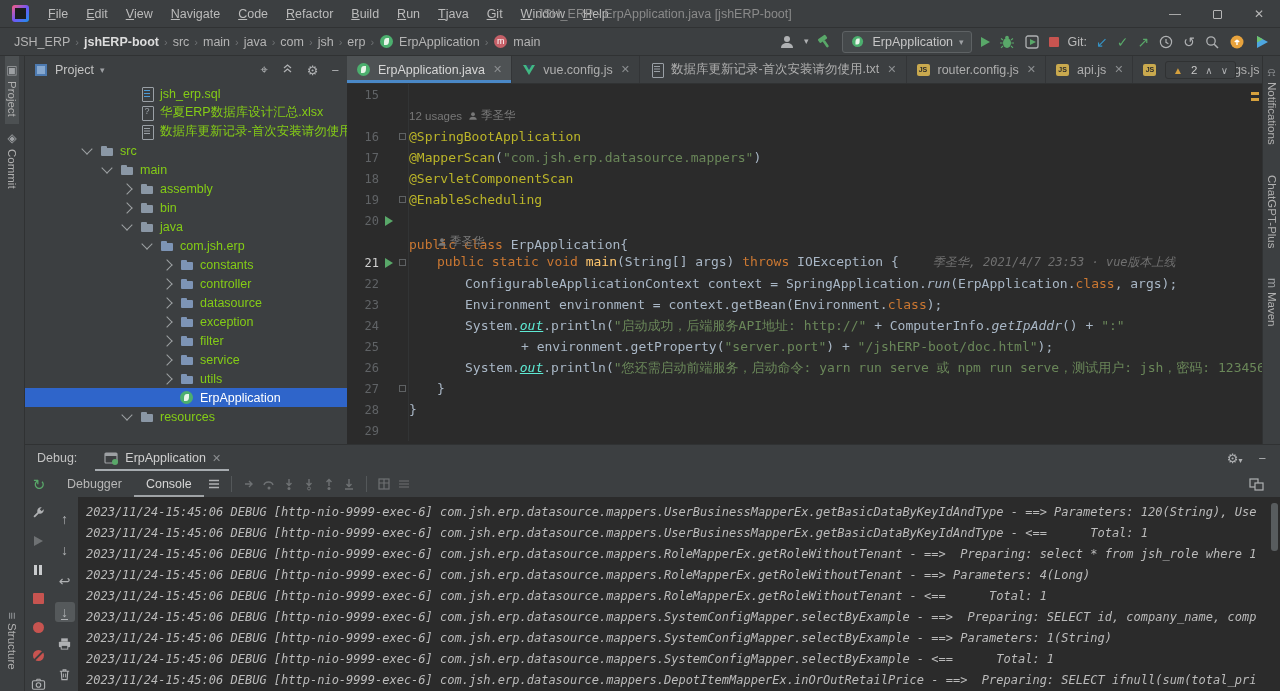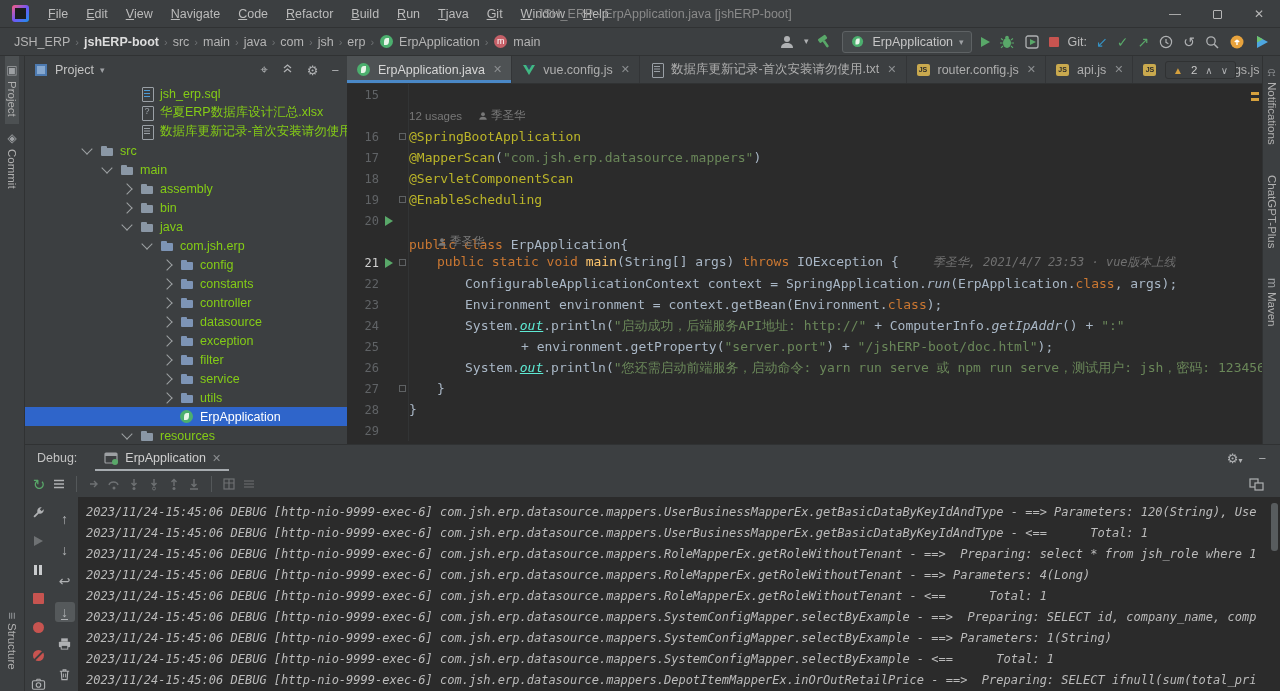--- a/index.html
+++ b/index.html
@@ -79,21 +79,21 @@
   .cl { height:21px; display:flex; align-items:center; position:relative; white-space:pre; }
   .lnum { position:absolute; left:0; width:32px; text-align:right; color:#606366; font-family:"DejaVu Sans Mono",monospace; font-size:12px; }
   .lnum.cur { color:#d0d0d0; }
   .run-ic { position:absolute; left:38px; width:0; height:0; border-left:8px solid #59A869; border-top:5px solid transparent; border-bottom:5px solid transparent; }
   .fold-ic { position:absolute; left:52px; width:7px; height:7px; border:1px solid #5e6163; }
   .ctext { position:absolute; left:62px; font-family:"DejaVu Sans Mono","Liberation Mono",monospace; }
   .c-def { color:#a9b7c6; } .c-kw { color:#cc7832; } .c-ann { color:#bbb529; }
   .c-str { color:#6a8759; } .c-meth { color:#ffc66d; }
   .c-field { color:#5eead4; font-style:italic;text-decoration:underline; } .c-static { color:#a9b7c6; font-style:italic; }
   .c-blame { color:#707070; font-style:italic; margin-left:26px; font-size:12px; }
-  .c-inlay { color:#787878; font-size:11.5px; font-family:"Liberation Sans",sans-serif; display:flex; gap:16px; align-items:center; }
+  .c-inlay { color:#787878; font-size:11.5px; font-family:"Liberation Sans",sans-serif; display:flex; gap:6px; align-items:center; }
   .gutter-line { position:absolute; left:61px; top:0; bottom:0; width:1px; background:#323435; }
   #inspection { position:absolute; top:5px; right:26px; display:flex; align-items:center; gap:8px; background:#3c3f41; border:1px solid #303233; border-radius:3px; padding:2px 7px; font-size:11.5px; }
   .warn-tri { color:#d6a13d; font-size:10px; }
   #insp-count { color:#c9c9c9; }
   .insp-chev { color:#afb1b3; font-size:10px; }
   .stripe-mark { position:absolute; right:3px; width:8px; height:3px; background:#d6a13d; }
 
   
   #debug-panel { position:absolute; left:25px; top:444px; width:1255px; height:247px; background:#3c3f41; border-top:1px solid #303233; }
   #debug-row1 { height:26px; display:flex; align-items:center; padding-left:12px; }
@@ -374,25 +374,20 @@
         <span>java</span>
       </div>
       <div class="trow" style="padding-left: 118px;">
         <span class="chev exp" style="margin-right: 8px;"></span>
         <span class="ic ic-package" style="margin-right: 5px;"></span>
         <span>com.jsh.erp</span>
       </div>
       <div class="trow" style="padding-left: 138px;">
         <span class="chev col" style="margin-right: 8px;"></span>
         <span class="ic ic-package" style="margin-right: 5px;"></span>
-        <span>config</span>
-      </div>
-      <div class="trow" style="padding-left: 138px;">
-        <span class="chev col" style="margin-right: 8px;"></span>
-        <span class="ic ic-package" style="margin-right: 5px;"></span>
         <span>constants</span>
       </div>
       <div class="trow" style="padding-left: 138px;">
         <span class="chev col" style="margin-right: 8px;"></span>
         <span class="ic ic-package" style="margin-right: 5px;"></span>
         <span>controller</span>
       </div>
       <div class="trow" style="padding-left: 138px;">
         <span class="chev col" style="margin-right: 8px;"></span>
         <span class="ic ic-package" style="margin-right: 5px;"></span>
@@ -529,20 +524,24 @@
     </span>
     <div id="debug-row1-right">
       <span class="hdr-ic">⚙<span style="font-size:8px;">▾</span></span>
       <span class="hdr-ic">−</span>
     </div>
   </div>
   <div id="debug-row2">
     <span class="csl-btn" style="margin-left:4px;">
         <span class="glyph g-green" style="font-size:15px;">↻</span>
       </span>
+    <div id="dbg-tabs" style="display:flex;margin-left:6px;">
+        <div class="dbg-tab">Debugger</div>
+        <div class="dbg-tab active">Console</div>
+      </div>
     <span class="csl-btn">
         <svg width="14" height="14" viewBox="0 0 14 14">
           <path d="M2 3.5h10M2 7h10M2 10.5h10" stroke="#afb1b3" stroke-width="1.4"></path>
         </svg>
       </span>
     <span class="tool-sep"></span>
     <span class="csl-btn">
         <svg width="14" height="14" viewBox="0 0 14 14">
           <path d="M3 7h6M7 4l3 3-3 3" stroke="#6e7173" stroke-width="1.4" fill="none"></path>
         </svg>

